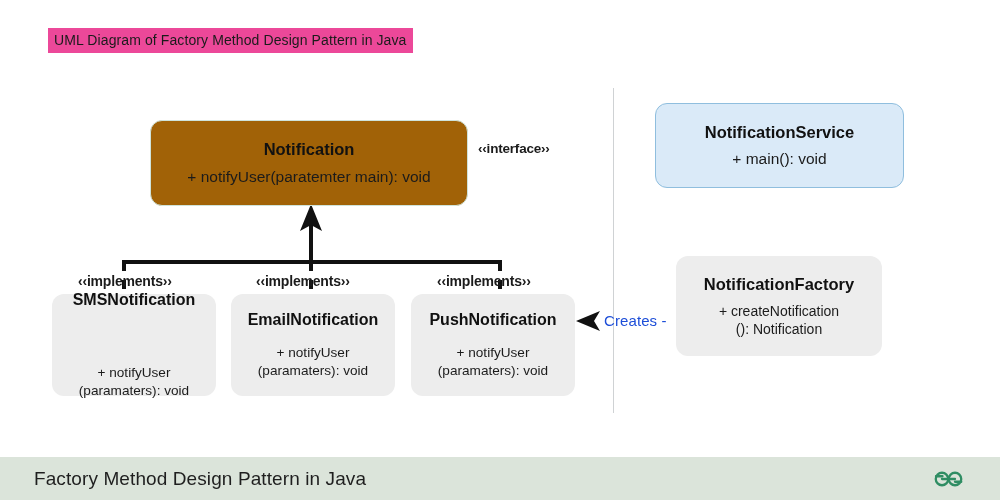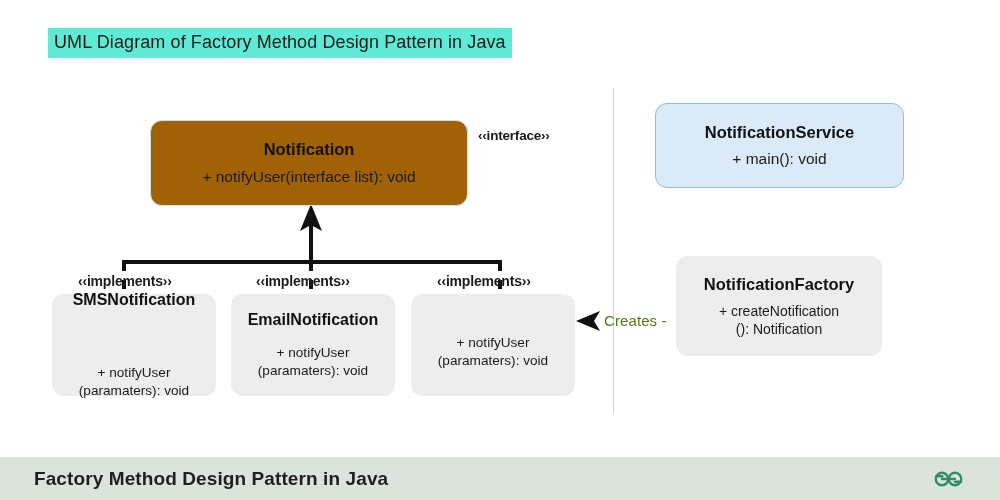--- a/index.html
+++ b/index.html
@@ -22,23 +22,23 @@
     width: 1000px;
     height: 500px;
   }
 
   
   #diagram-title {
     position: absolute;
     left: 48px;
     top: 28px;
     padding: 4px 6px 5px 6px;
-    background: #5eead4;
+    background: #ec4899;
     color: #1b1b1b;
-    font-size: 18px;
+    font-size: 14px;
     font-weight: 400;
     letter-spacing: 0.1px;
     white-space: nowrap;
     line-height: 1.15;
   }
 
   
   #divider {
     position: absolute;
     left: 613px;
@@ -129,41 +129,41 @@
 
   
   .stereotype {
     position: absolute;
     font-size: 14px;
     font-weight: 600;
     color: #1b1b1b;
     white-space: nowrap;
     letter-spacing: -0.2px;
   }
-  #stereotype-interface { left: 478px; top: 128px; font-size: 13.5px; }
+  #stereotype-interface { left: 478px; top: 141px; font-size: 13.5px; }
   #stereotype-sms       { left: 78px;  top: 273px; }
   #stereotype-email     { left: 256px; top: 273px; }
   #stereotype-push      { left: 437px; top: 273px; }
 
   
   #connectors {
     position: absolute;
     left: 0; top: 0;
     width: 1000px;
     height: 500px;
     pointer-events: none;
   }
 
   
   #creates-label {
     position: absolute;
     left: 604px;
     top: 312px;
     font-size: 15px;
-    color: #4d7c0f;
+    color: #1d4ed8;
     white-space: nowrap;
     letter-spacing: 0.1px;
   }
 
   
   #footer {
     position: absolute;
     left: 0;
     top: 457px;
     width: 1000px;
@@ -171,21 +171,21 @@
     background: #dbe4da;
     display: flex;
     align-items: center;
     justify-content: space-between;
     padding: 0 34px;
     box-sizing: border-box;
   }
   #footer-text {
     font-size: 19px;
     color: #1f1f1f;
-    font-weight: 700;
+    font-weight: 400;
     letter-spacing: 0.1px;
     white-space: nowrap;
   }
   #footer-logo { display: flex; align-items: center; }
 </style>
 </head>
 <body>
 
 <div id="canvas">
 
@@ -202,21 +202,21 @@
 
     <line x1="124" y1="262" x2="124" y2="294" stroke="#111111" stroke-width="4" stroke-dasharray="9,9"></line>
     <line x1="311" y1="262" x2="311" y2="294" stroke="#111111" stroke-width="4" stroke-dasharray="9,9"></line>
     <line x1="500" y1="262" x2="500" y2="294" stroke="#111111" stroke-width="4" stroke-dasharray="9,9"></line>
 
     <polygon points="576,321 600,311 594,321 600,331" fill="#111111"></polygon>
   </svg>
 
   <div class="uml-box" id="box-notification">
     <div class="uml-title">Notification</div>
-    <div class="uml-method">+ notifyUser(interface list): void</div>
+    <div class="uml-method">+ notifyUser(paratemter main): void</div>
   </div>
   <div class="stereotype" id="stereotype-interface">‹‹interface››</div>
 
   <div class="uml-box" id="box-factory">
     <div class="uml-title">NotificationFactory</div>
     <div class="uml-method">
       <span class="uml-method-line">+ createNotification</span>
       <span class="uml-method-line">(): Notification</span>
     </div>
   </div>
@@ -240,20 +240,21 @@
   <div class="uml-box box-concrete" id="box-email">
     <div class="uml-title">EmailNotification</div>
     <div class="uml-method">
       <span class="uml-method-line">+ notifyUser</span>
       <span class="uml-method-line">(paramaters): void</span>
     </div>
   </div>
   <div class="stereotype" id="stereotype-email">‹‹implements››</div>
 
   <div class="uml-box box-concrete" id="box-push">
+    <div class="uml-title">PushNotification</div>
     <div class="uml-method">
       <span class="uml-method-line">+ notifyUser</span>
       <span class="uml-method-line">(paramaters): void</span>
     </div>
   </div>
   <div class="stereotype" id="stereotype-push">‹‹implements››</div>
 
 </div>
 
 <div id="footer">

